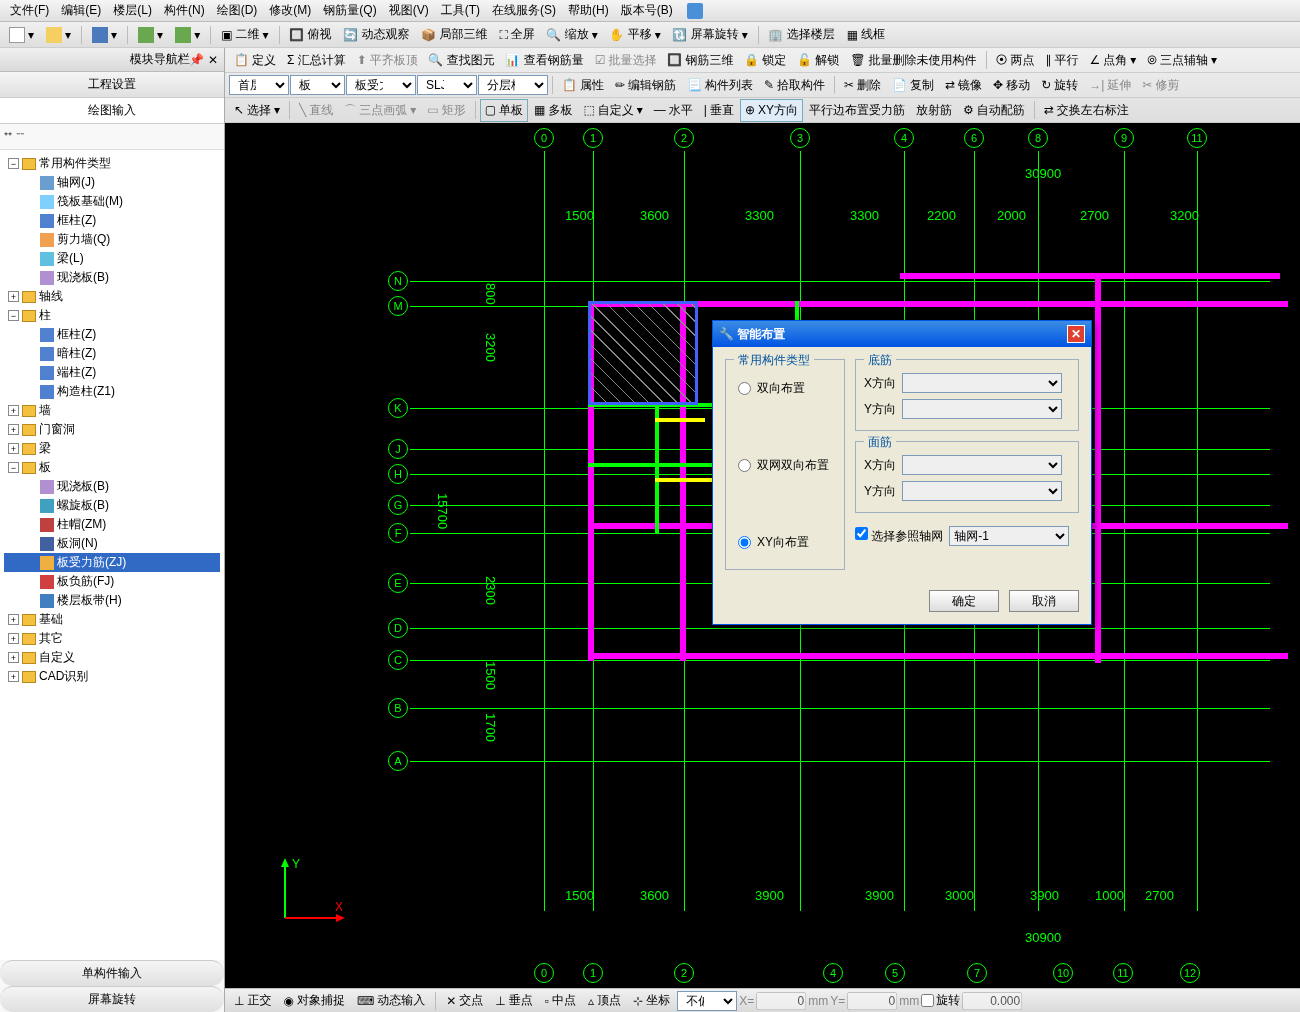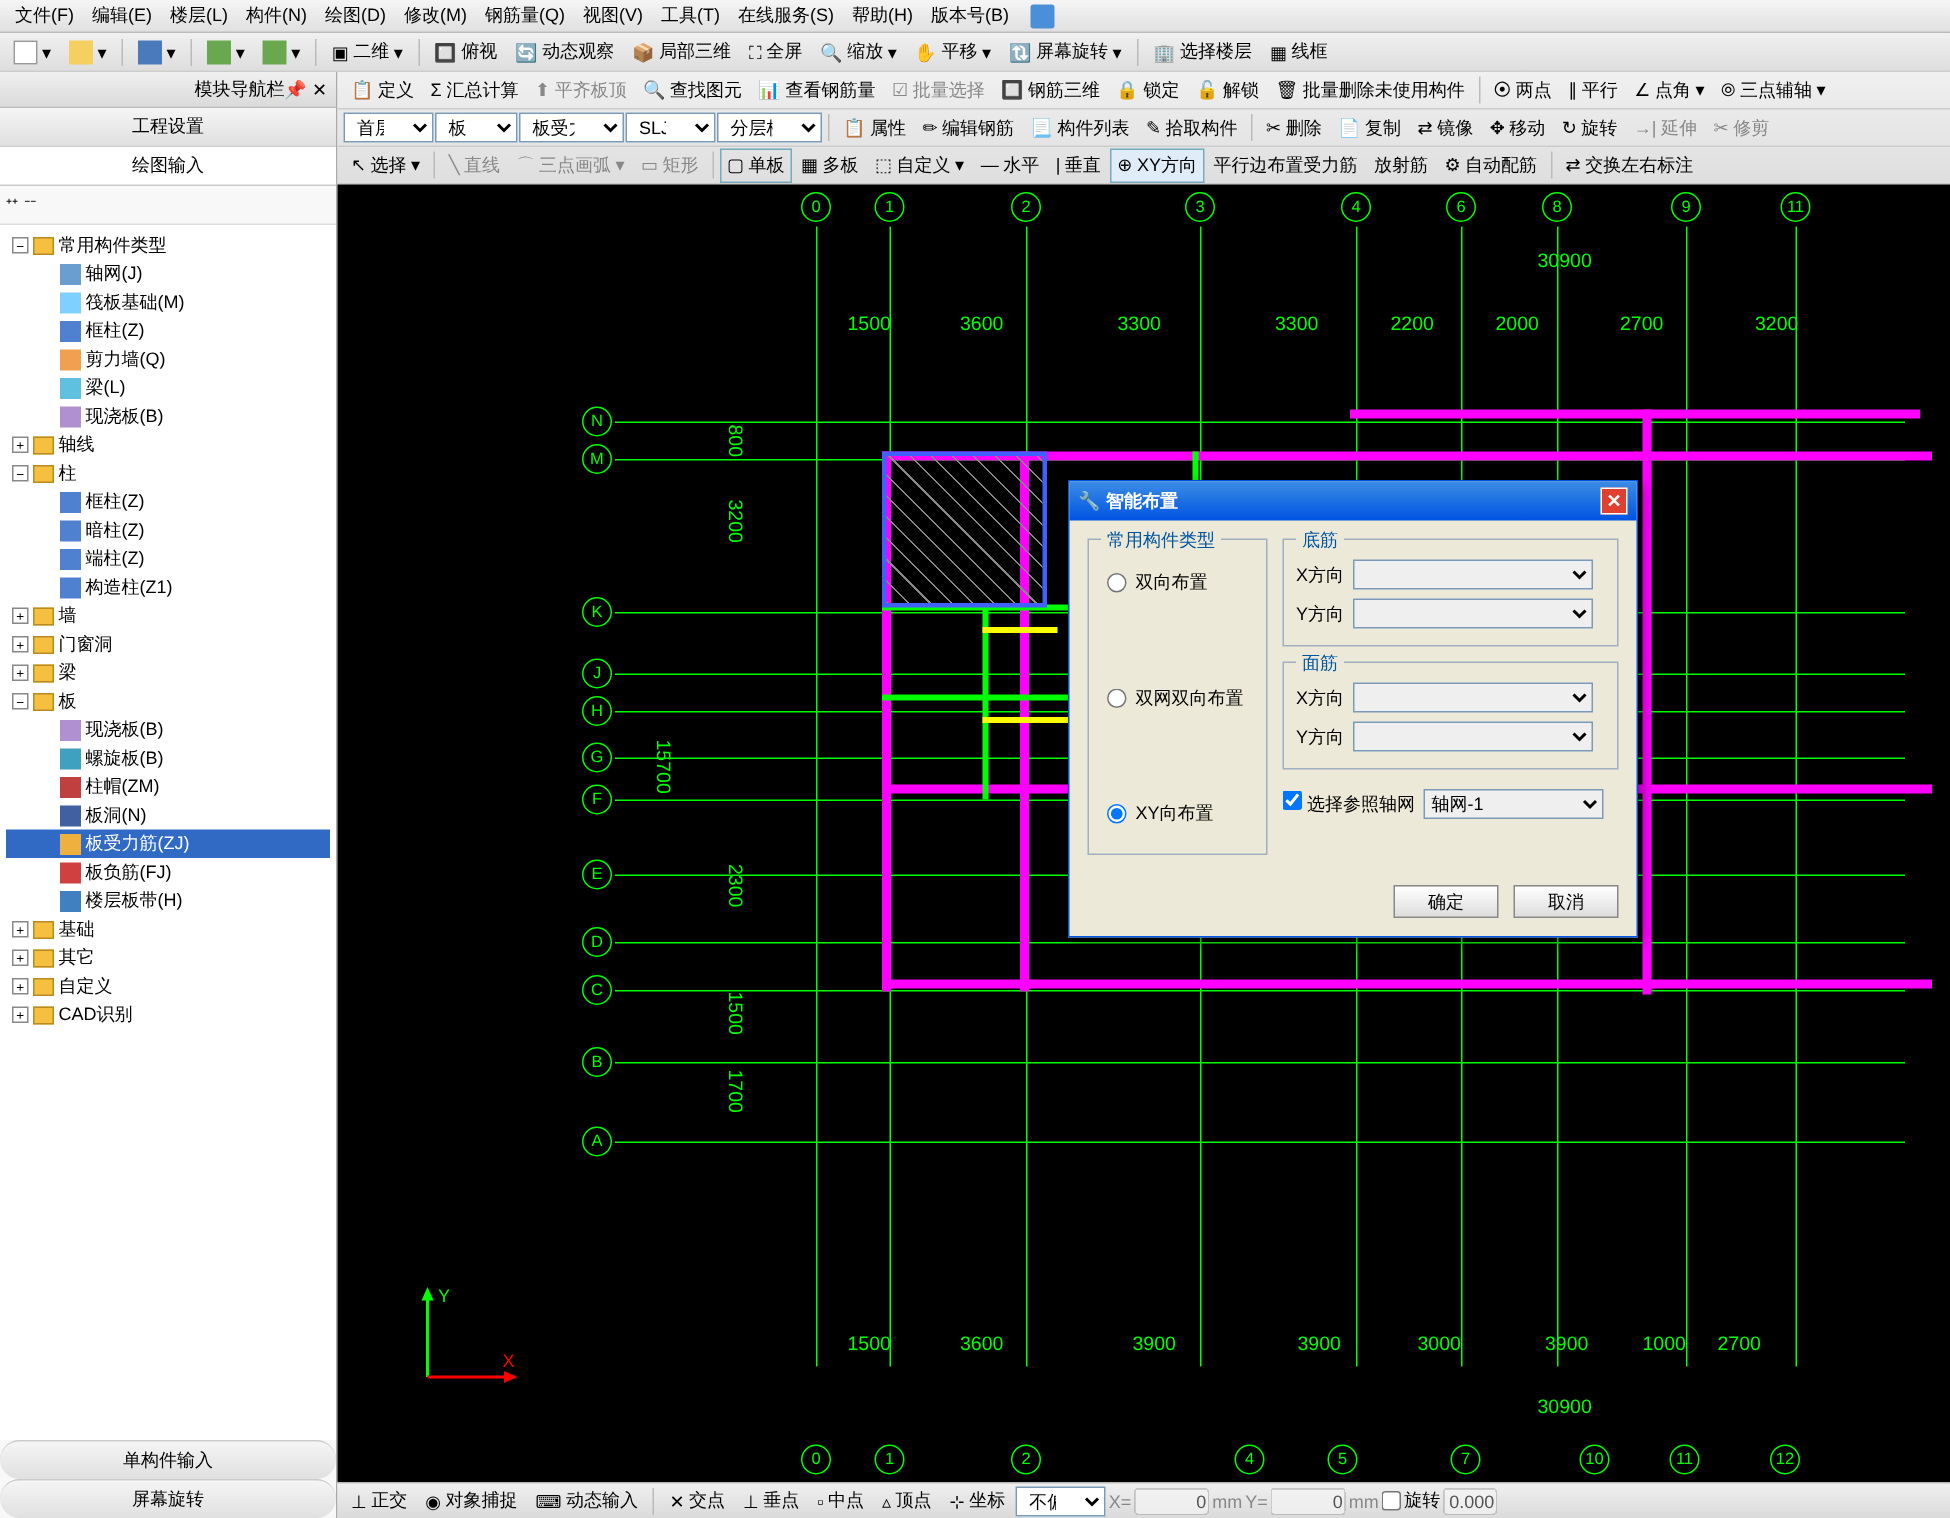--- a/index.html
+++ b/index.html
@@ -435,21 +435,21 @@
       <span class="tbtn">⊹ <span>坐标</span></span>
       <select class="combo" style="width:60px"><option>不偏移</option></select>
       <span class="disabled">X=</span>
       <input type="text" disabled="" style="width: 50px; text-align: right;" value="0">
       <span class="disabled">mm</span>
       <span class="disabled">Y=</span>
       <input type="text" disabled="" style="width: 50px; text-align: right;" value="0">
       <span class="disabled">mm</span>
       <input type="checkbox" style="">
       <span>旋转</span>
-      <input type="text" disabled="" style="width: 36px; text-align: right;" value="0.000">
+      <input type="text" disabled="" style="width: 60px; text-align: right;" value="0.000">
     </div>
   </div>
 </div>
 
 <div class="dialog">
   <div class="dlg-title">
     <span>🔧 <span>智能布置</span></span>
     <span class="dlg-close">✕</span>
   </div>
   <div class="dlg-body">

